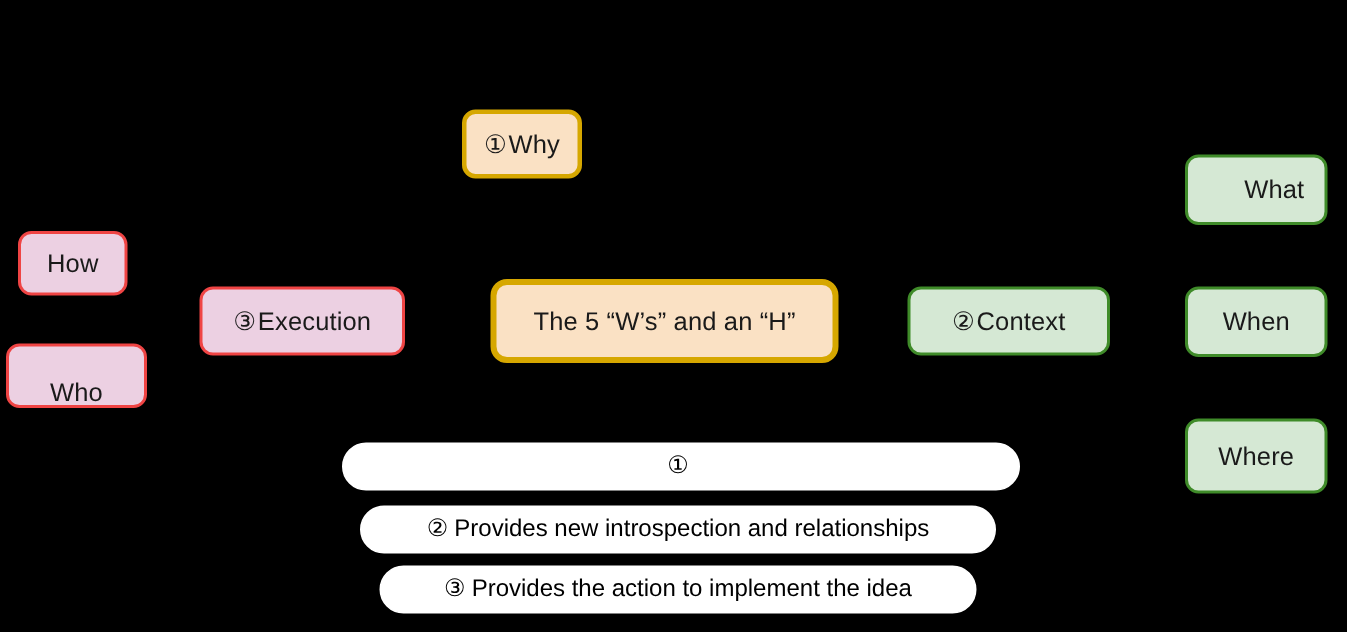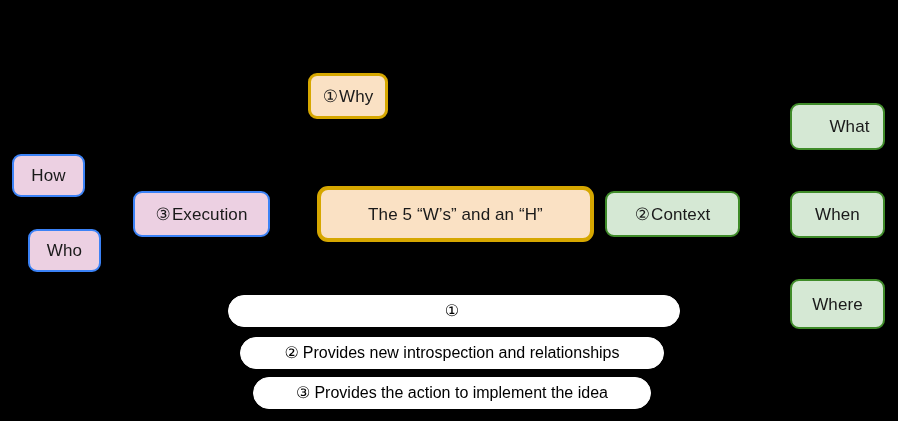--- a/index.html
+++ b/index.html
@@ -28,21 +28,21 @@
     letter-spacing: 0.1px;
   }
   .node .num {
     font-size: 17px;
     margin-right: 1px;
     display: inline-block;
   }
   
   .pink {
     background: #ecd0e2;
-    border: 2px solid #3b82f6;
+    border: 2px solid #ef4444;
     border-radius: 9px;
   }
   
   .green {
     background: #d5e8d4;
     border: 2px solid #3f8b29;
     border-radius: 9px;
   }
   
   .gold {
@@ -92,29 +92,29 @@
   <div class="edge" style="left:85px; top:250px; width:48px; height:2px;"></div>
   <div class="edge" style="left:740px; top:126px; width:50px; height:2px;"></div>
   <div class="edge" style="left:740px; top:214px; width:50px; height:2px;"></div>
   <div class="edge" style="left:740px; top:302px; width:50px; height:2px;"></div>
 
   <div class="node gold" style="left:308px; top:73px; width:80px; height:46px;">
     <span class="num">①</span>
       <span>Why</span>
   </div>
 
-  <div class="node gold-thick" style="left:317px; top:186px; width:277px; height:56px;">
+  <div class="node gold-thick" style="left:327px; top:186px; width:232px; height:56px;">
     <span>The 5 “W’s” and an “H”</span>
   </div>
 
   <div class="node pink" style="left:12px; top:154px; width:73px; height:43px;">
     <span>How</span>
   </div>
 
-  <div class="node pink" style="left:28px; top:229px; width:73px; height:43px;">
+  <div class="node pink" style="left:4px; top:229px; width:94px; height:43px;align-items:flex-end;">
     <span>Who</span>
   </div>
 
   <div class="node pink" style="left:133px; top:191px; width:137px; height:46px;">
     <span class="num">③</span>
       <span>Execution</span>
   </div>
 
   <div class="node green" style="left:605px; top:191px; width:135px; height:46px;">
     <span class="num">②</span>

